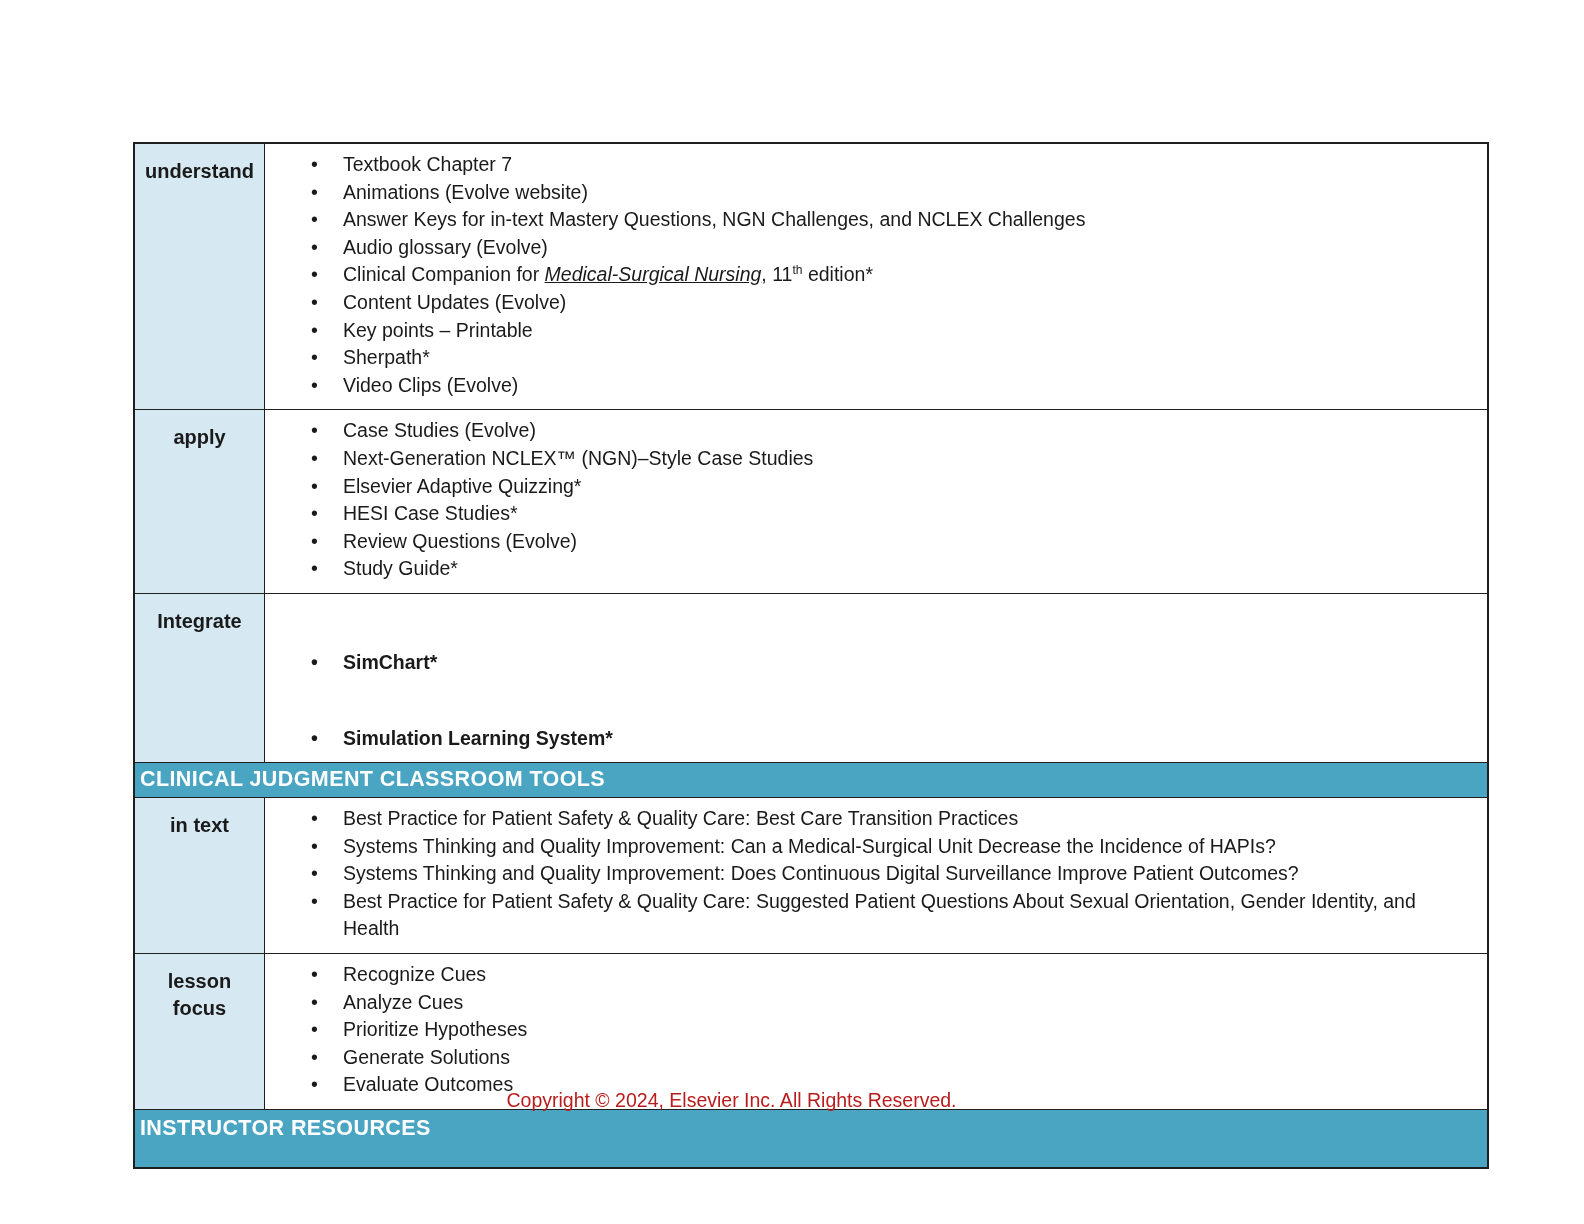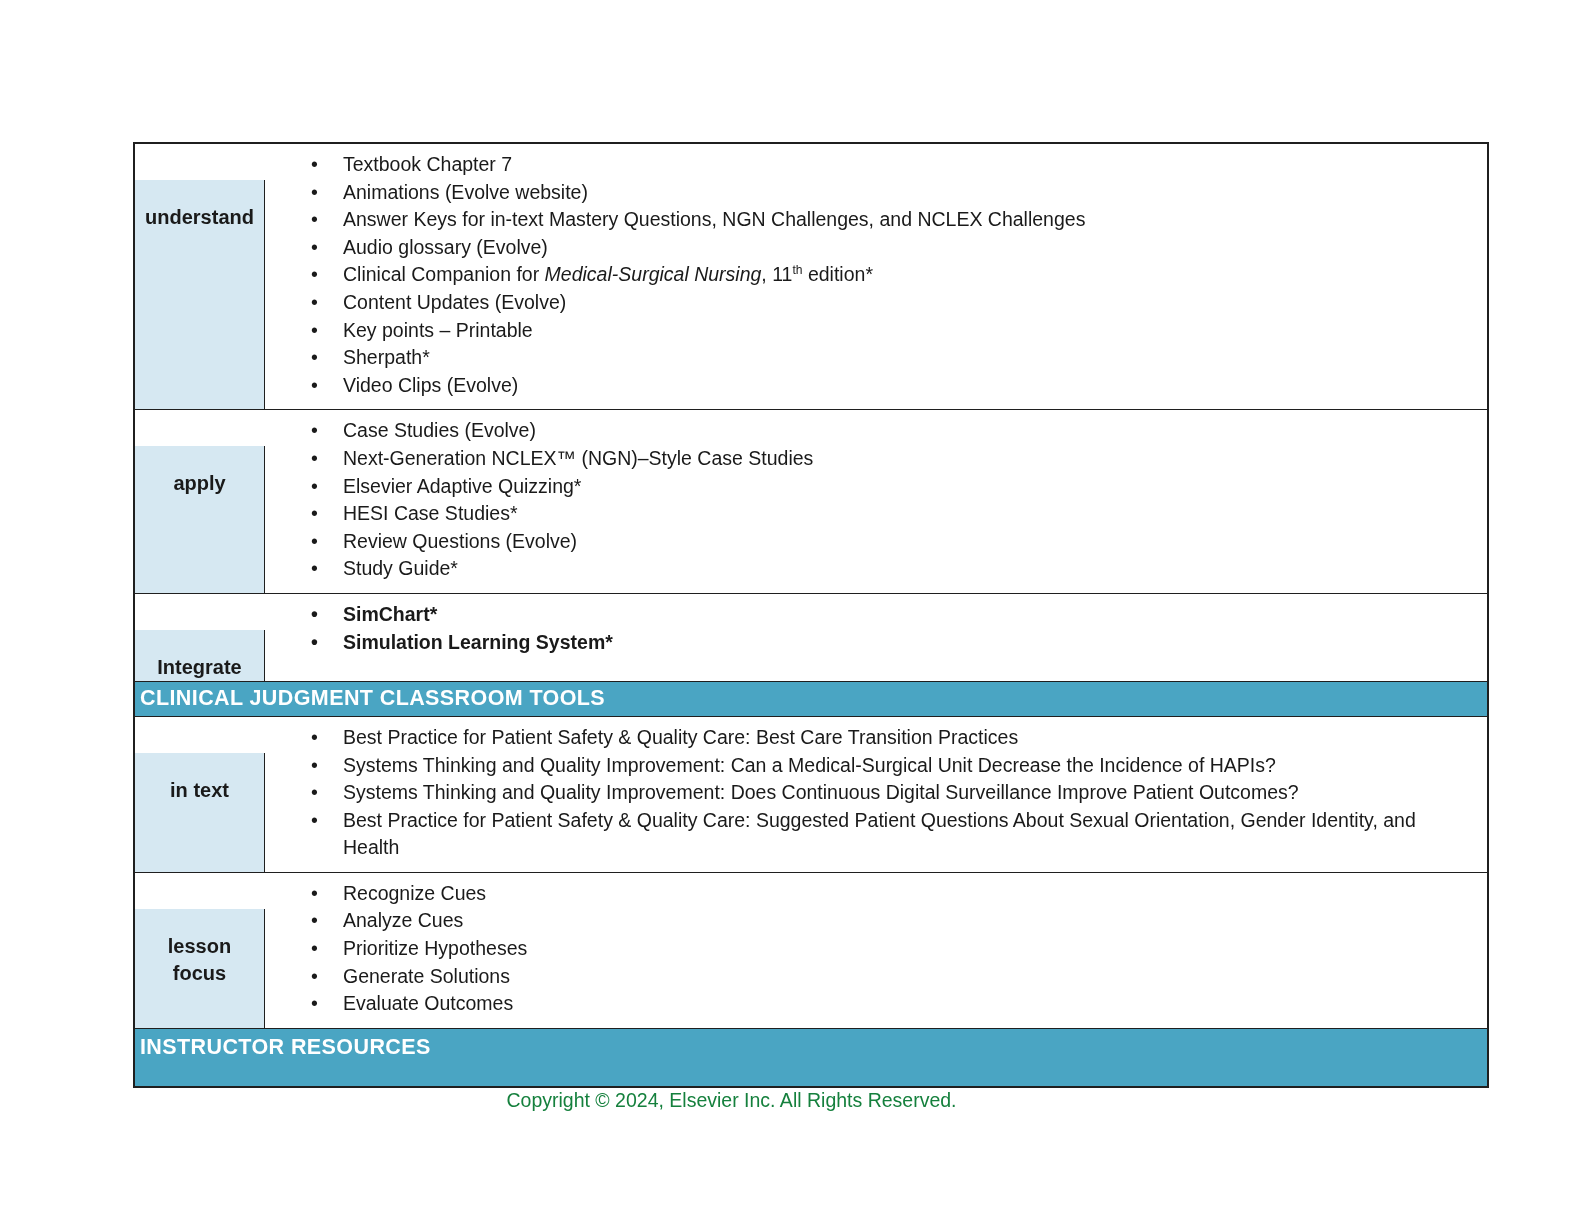--- a/index.html
+++ b/index.html
@@ -42,23 +42,22 @@
   }
   .label-cell {
     width: 130px;
     flex: 0 0 130px;
     background: var(--label-bg);
     border-right: 1px solid var(--border);
     font-weight: 700;
     font-size: 20px;
     line-height: 27px;
     text-align: center;
-    padding-top: 24px;
+    padding-top: 14px;
     white-space: pre-line;
-    margin-top: 36px;
   }
   .content-cell {
     flex: 1 1 auto;
     padding: 7px 14px 10px 0;
   }
   ul.bullets {
     margin: 0;
     padding: 0;
     list-style: none;
   }
@@ -68,22 +67,22 @@
     font-size: 19.5px;
     line-height: 27.6px;
   }
   ul.bullets li::before {
     content: "\2022";
     position: absolute;
     left: 46px;
     top: 0;
     font-size: 19.5px;
   }
-  .trow.bold ul.bullets li { font-weight: 700; }
-  ul.bullets li em { font-style: italic; }
+  .trow.bold ul.bullets li { font-weight: 700; margin-top: 48px; }
+  ul.bullets li em { font-style: italic; text-decoration: underline; }
   ul.bullets li sup {
     font-size: 62%;
     vertical-align: super;
     line-height: 0;
   }
   .band {
     background: var(--band);
     color: #ffffff;
     font-weight: 700;
     font-size: 21.5px;
@@ -97,21 +96,21 @@
     align-items: flex-start;
     padding-top: 6px;
   }
   .footer {
     position: absolute;
     left: 0;
     top: 1089px;
     width: 1463px;
     text-align: center;
     font-size: 19.5px;
-    color: #15803d;
+    color: #b91c1c;
   }
 </style>
 </head>
 <body>
 
 <div class="page">
   <div class="doc-table" id="doc-table">
       <div class="trow">
         <div class="label-cell">understand</div>
         <div class="content-cell">

